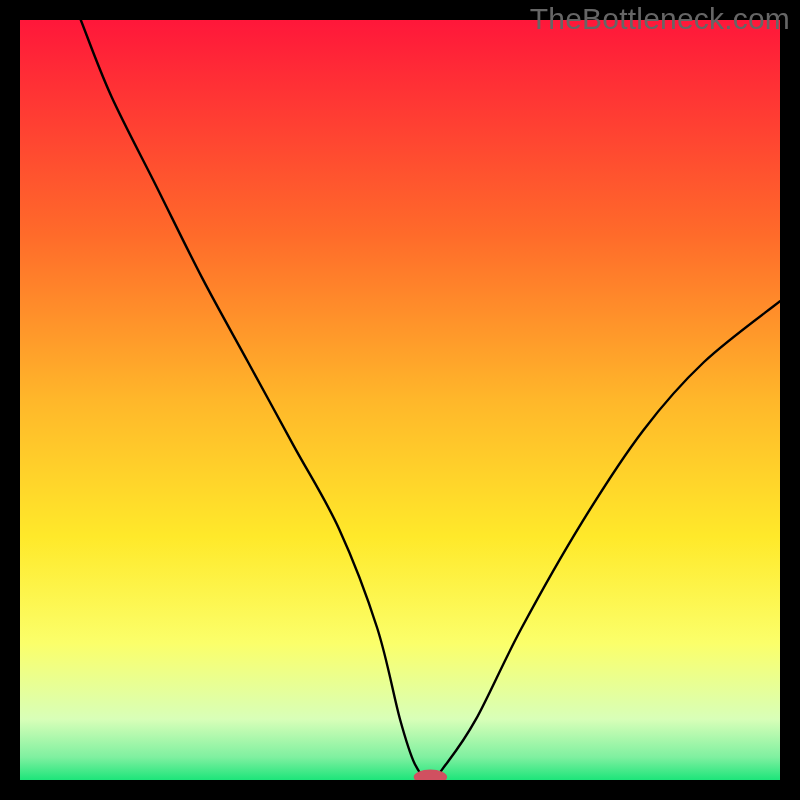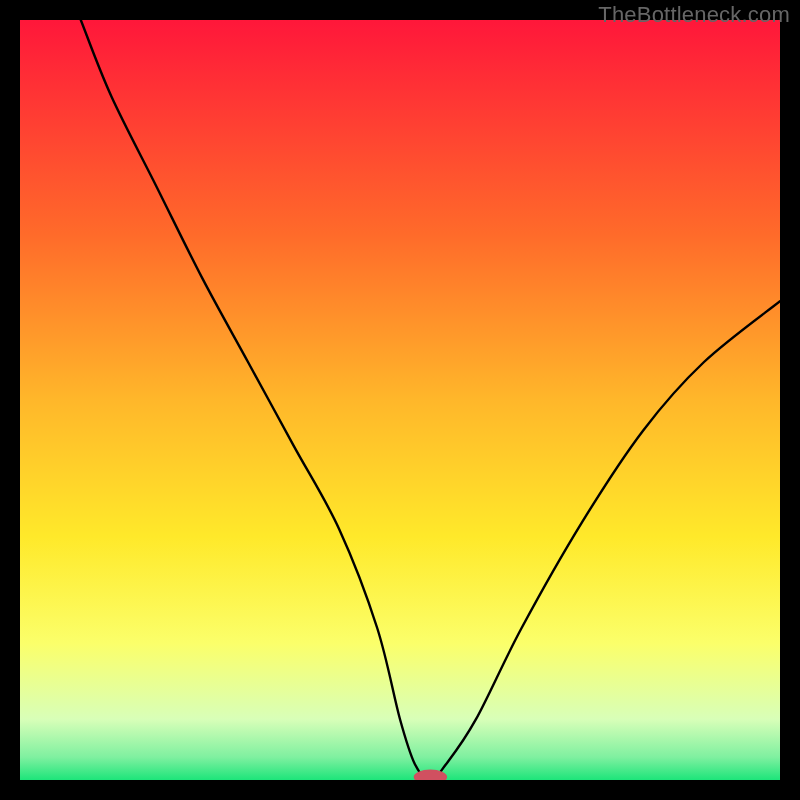--- a/index.html
+++ b/index.html
@@ -22,21 +22,21 @@
     left: 20px;
     top: 20px;
     width: 760px;
     height: 760px;
   }
   .watermark {
     position: absolute;
     top: 2px;
     right: 10px;
     color: #666666;
-    font-size: 22px;
+    font-size: 30px;
     font-weight: normal;
     letter-spacing: 0.2px;
     user-select: none;
   }
 </style>
 </head>
 <body>
 
 <div class="frame">
 

